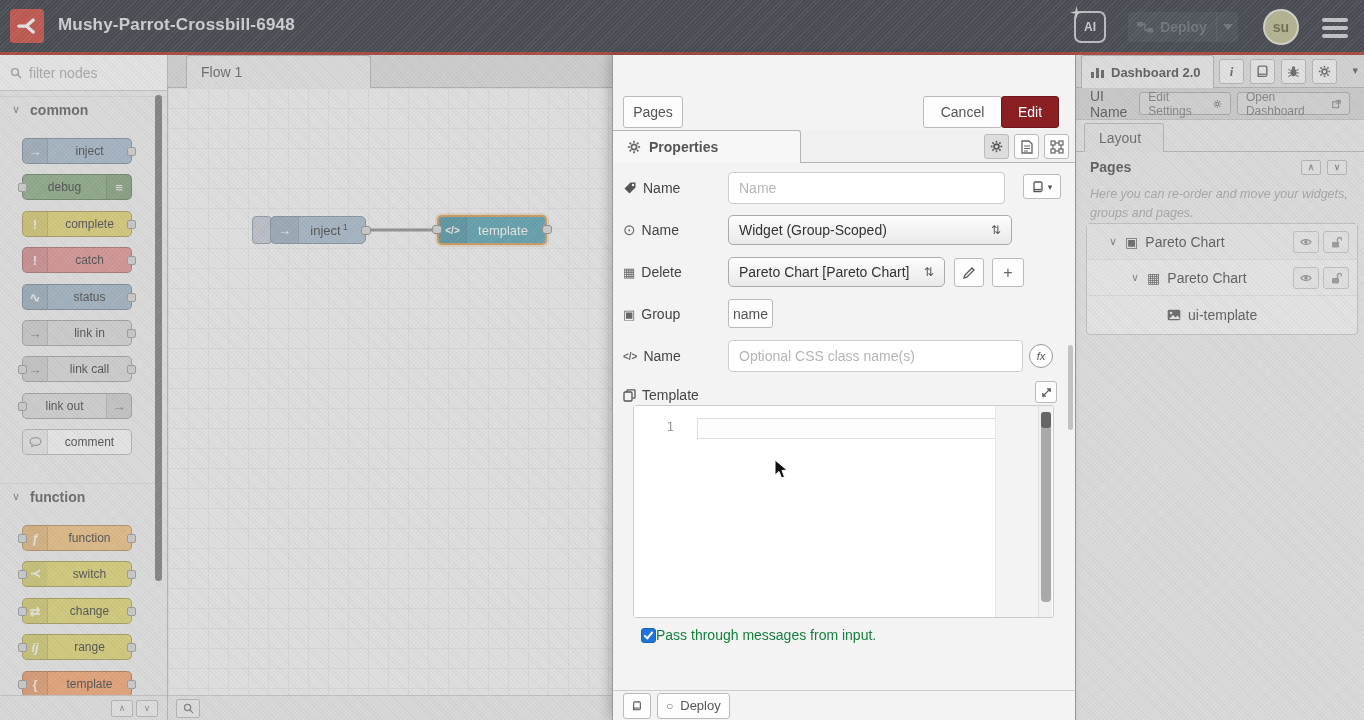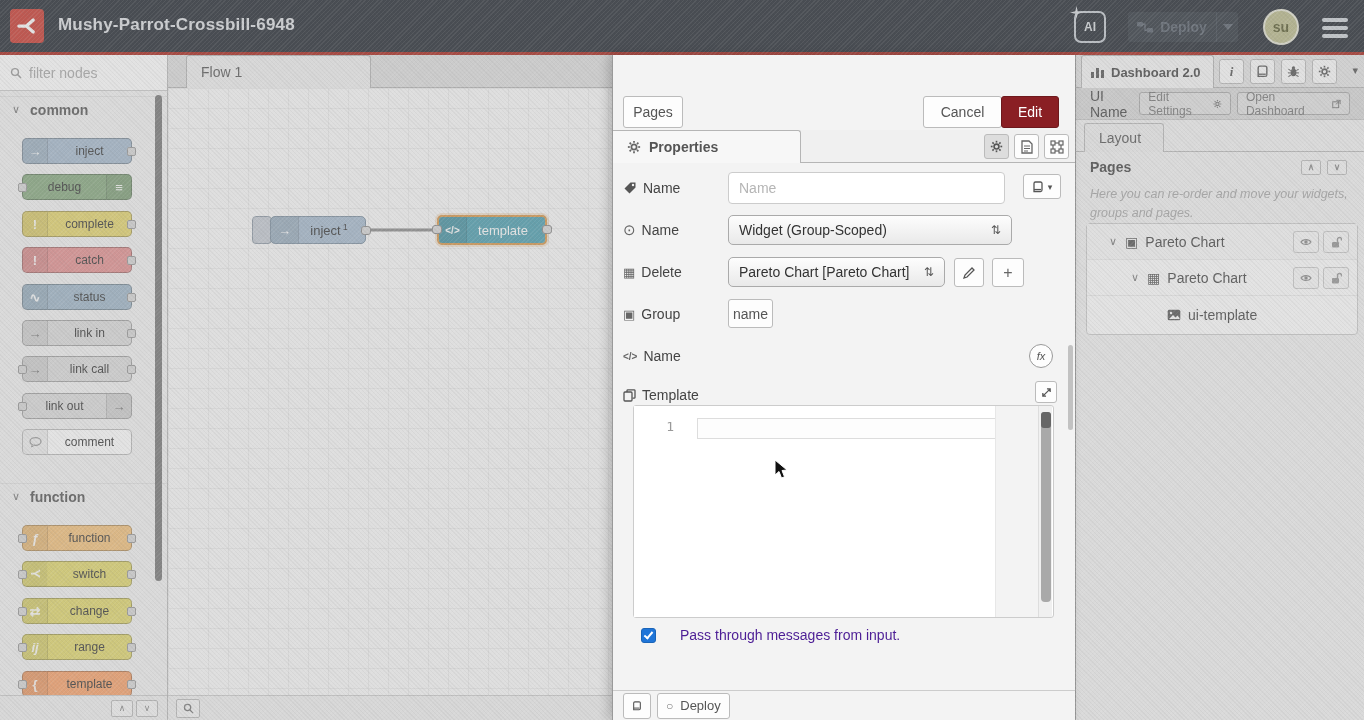--- a/index.html
+++ b/index.html
@@ -70,21 +70,21 @@
   .tinput::placeholder{color:#b5b5b5}
   .tselect{position:absolute;height:30px;border:1px solid #aaa;border-radius:5px;background:linear-gradient(#fdfdfd,#e9e9e9);display:flex;align-items:center;padding:0 10px;color:#333;font-size:14px}
   .tselect .updn{margin-left:auto;color:#555;font-size:12px}
   #editor{position:absolute;left:20px;top:350px;width:421px;height:213px;background:#fff;border:1px solid #ccc;border-radius:3px}
   #gutter{position:absolute;left:0;top:0;bottom:0;width:58px;background:#fff;color:#999;font-family:"DejaVu Sans Mono",monospace;font-size:13px;text-align:right;padding:13px 18px 0 0}
   #active-line{position:absolute;left:63px;top:12px;width:300px;height:21px;background:#fdfdfd;border:1px solid #ddd}
   #minimap{position:absolute;right:15px;top:0;bottom:0;width:43px;background:#f3f3f3;border-left:1px solid #e7e7e7}
   #ed-scroll{position:absolute;right:1px;top:0;bottom:0;width:14px;background:#f0f0f0;border-left:1px solid #ddd}
   #ed-thumb{position:absolute;left:2px;top:6px;width:10px;height:190px;background:#a9a9a9;border-radius:4px}
   #ed-thumb2{position:absolute;left:2px;top:6px;width:10px;height:16px;background:#666;border-radius:3px}
-  #chkrow{position:absolute;left:28px;top:572px;display:flex;align-items:center;gap:24px;color:#4c1d95}
+  #chkrow{position:absolute;left:28px;top:572px;display:flex;align-items:center;gap:0;color:#15803d}
   #chk{width:15px;height:15px;background:#1f75d8;border:1px solid #1a64b8;border-radius:3px;position:relative}
   #chk i{position:absolute;left:4px;top:1px;width:5px;height:9px;border-right:2px solid #fff;border-bottom:2px solid #fff;transform:rotate(40deg)}
   #tray-divider{position:absolute;left:0;top:635px;right:0;border-top:1px solid #ccc}
   #tray-footer{position:absolute;left:0;top:636px;right:0;bottom:0;background:#f3f3f3;display:flex;align-items:center;gap:6px;padding:0 10px}
   .ftbtn{height:26px;border:1px solid #bbb;border-radius:3px;background:#fdfdfd;display:flex;align-items:center;justify-content:center;gap:7px;color:#555;font-size:13px;padding:0 8px}
   #tray-scroll{position:absolute;right:2px;top:290px;width:5px;height:85px;background:#c2c2c2;border-radius:3px}
   #cursor{position:absolute;left:140px;top:53px;z-index:5}
 
   
   #sidebar{position:absolute;left:1075px;top:55px;width:289px;height:665px;background:#f3f3f3;border-left:1px solid #999}
@@ -406,20 +406,21 @@
   <div class="frow" style="top:243px">
     <span class="ficon">▣</span>
     <span>Group</span>
   </div>
   <button class="btn" style="position:absolute;left:115px;top:244px;width:45px;height:29px">name</button>
 
   <div class="frow" style="top:285px">
     <span class="ficon" style="font-size:10px;font-weight:bold">&lt;/&gt;</span>
     <span>Name</span>
   </div>
+  <input class="tinput" style="left: 115px; top: 285px; width: 295px;" placeholder="Optional CSS class name(s)">
   <span style="position:absolute;left:416px;top:289px;width:24px;height:24px;border:1px solid #999;border-radius:50%;display:flex;align-items:center;justify-content:center;font-style:italic;font-size:11px;color:#555;background:#fdfdfd">fx</span>
 
   <div class="frow" style="top:324px">
     <span class="ficon">
         <svg width="13" height="13" viewBox="0 0 13 13">
           <rect x="1" y="3" width="8" height="9" rx="1" fill="none" stroke="#555" stroke-width="1.3"></rect>
           <path d="M4 3 V1.5 A0.8 0.8 0 0 1 4.8 0.8 H11.2 A0.8 0.8 0 0 1 12 1.5 V8.5 A0.8 0.8 0 0 1 11.2 9.2 H9.5" fill="none" stroke="#555" stroke-width="1.3"></path>
         </svg>
       </span>
     <span>Template</span>

